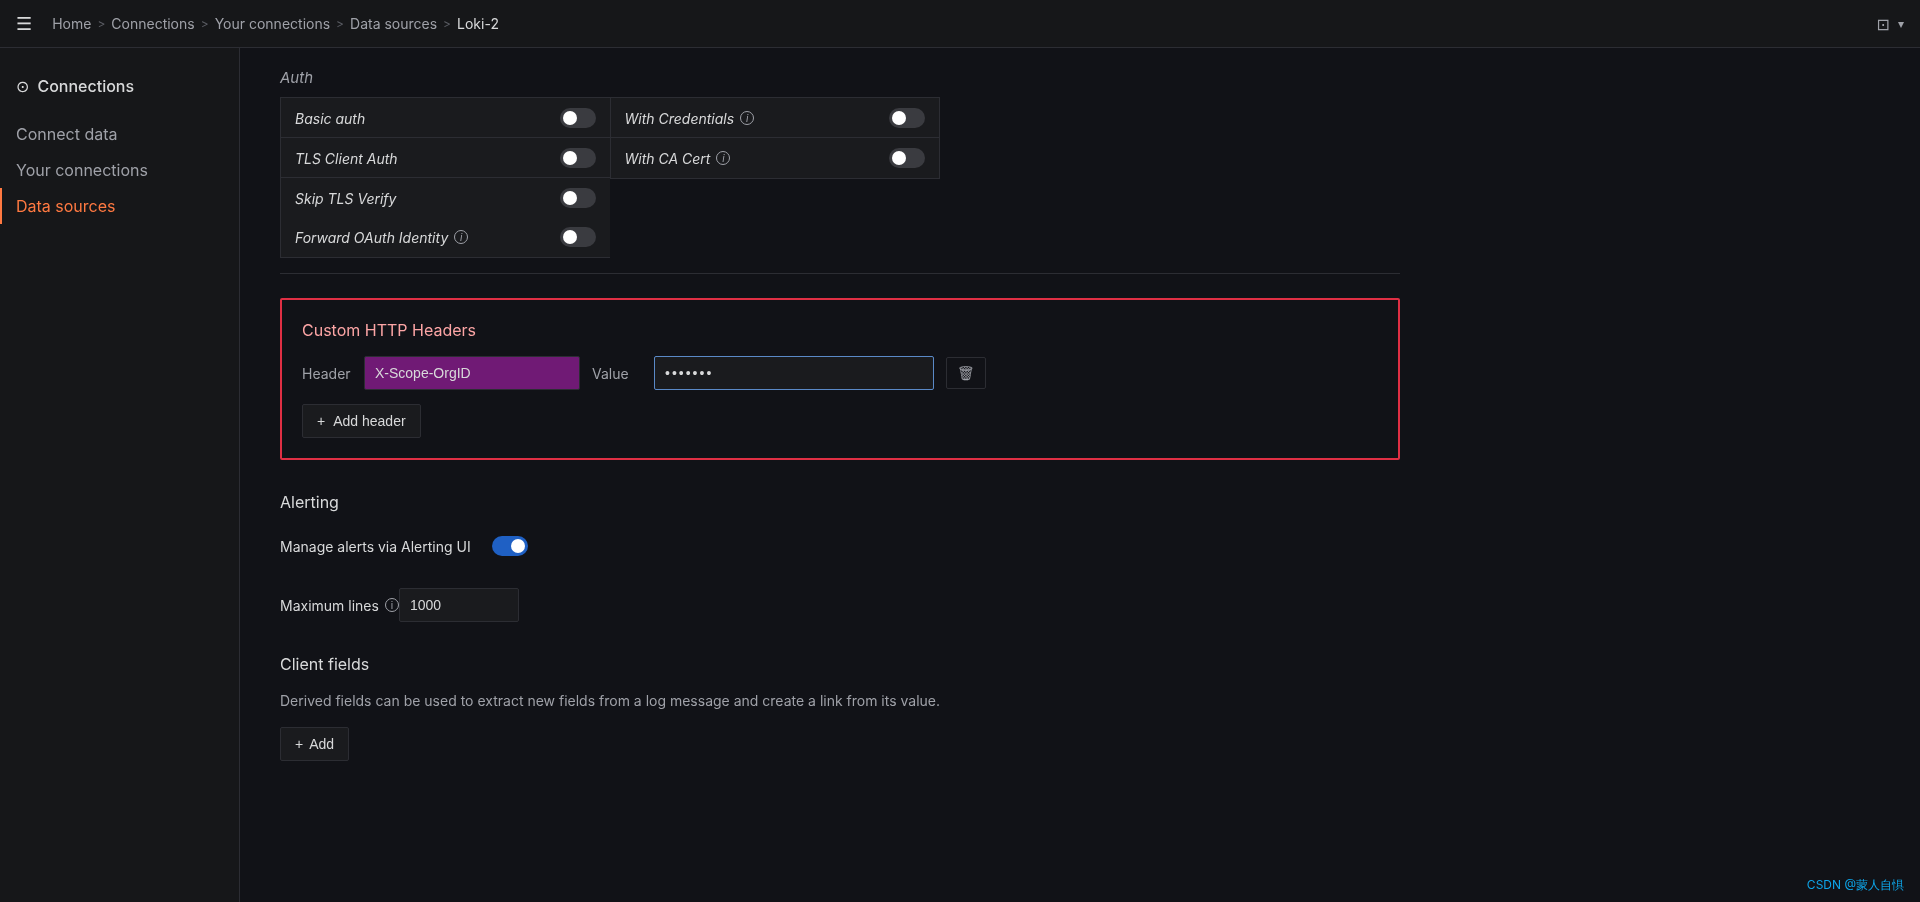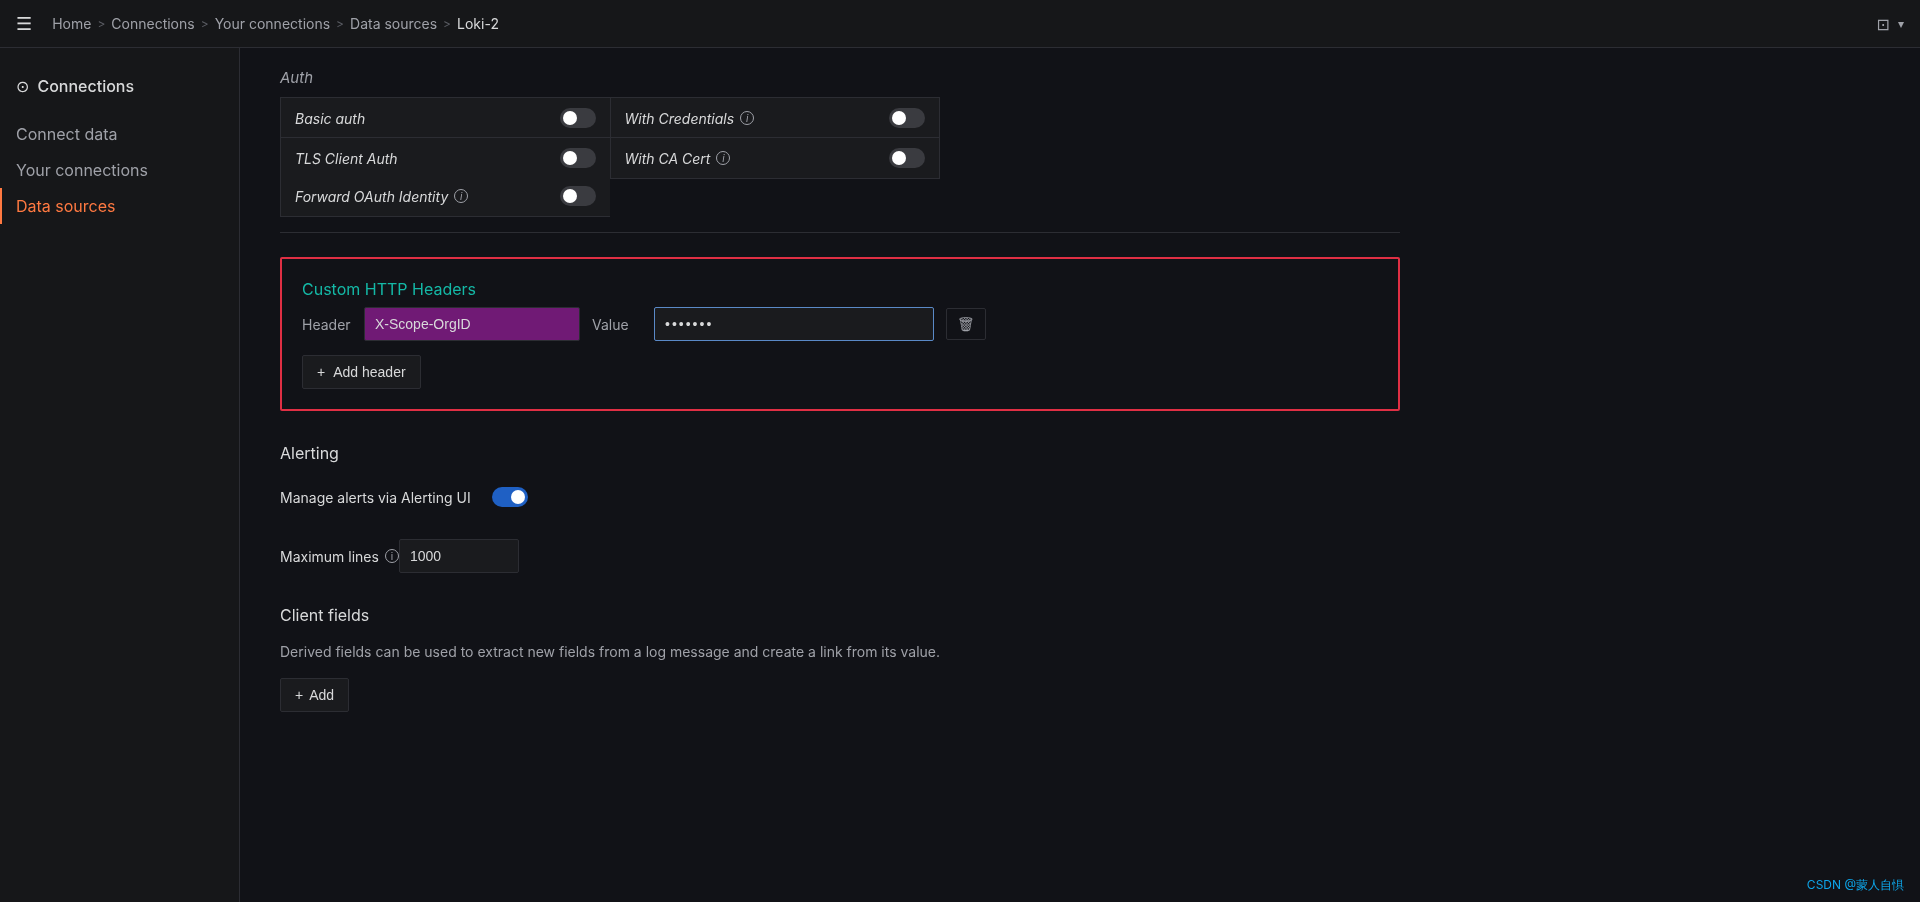--- a/index.html
+++ b/index.html
@@ -156,22 +156,22 @@
     }
 
     .custom-headers-box {
       border: 2px solid #e02f44;
       border-radius: 2px;
       padding: 20px;
       background: #111217;
     }
     .custom-headers-title {
       font-size: 16px;
-      color: #14b8a6;
-      margin-bottom: 8px;
+      color: #fca5a5;
+      margin-bottom: 16px;
       font-weight: 400;
     }
 
     .header-row {
       display: flex;
       align-items: center;
       gap: 12px;
       margin-bottom: 14px;
     }
     .header-label {
@@ -442,20 +442,28 @@
               </span>
               <div class="toggle">
                 <div class="toggle-track">
                   <div class="toggle-thumb"></div>
                 </div>
               </div>
             </div>
           </div>
 
           <div style="display:flex; gap:0; margin-top:-1px;">
+            <div class="auth-item" style="flex:1; border-right:none; max-width:50%;">
+              <span class="auth-row-label">Skip TLS Verify</span>
+              <div class="toggle">
+                <div class="toggle-track">
+                  <div class="toggle-thumb"></div>
+                </div>
+              </div>
+            </div>
             <div style="flex:1;"></div>
           </div>
 
           <div style="display:flex; gap:0; margin-top:-1px;">
             <div class="auth-item" style="flex:1; border-right:none; max-width:50%; border-top:none;">
               <span class="auth-row-label">
                 <span>Forward OAuth Identity</span>
                 <span class="info-icon">i</span>
               </span>
               <div class="toggle">

